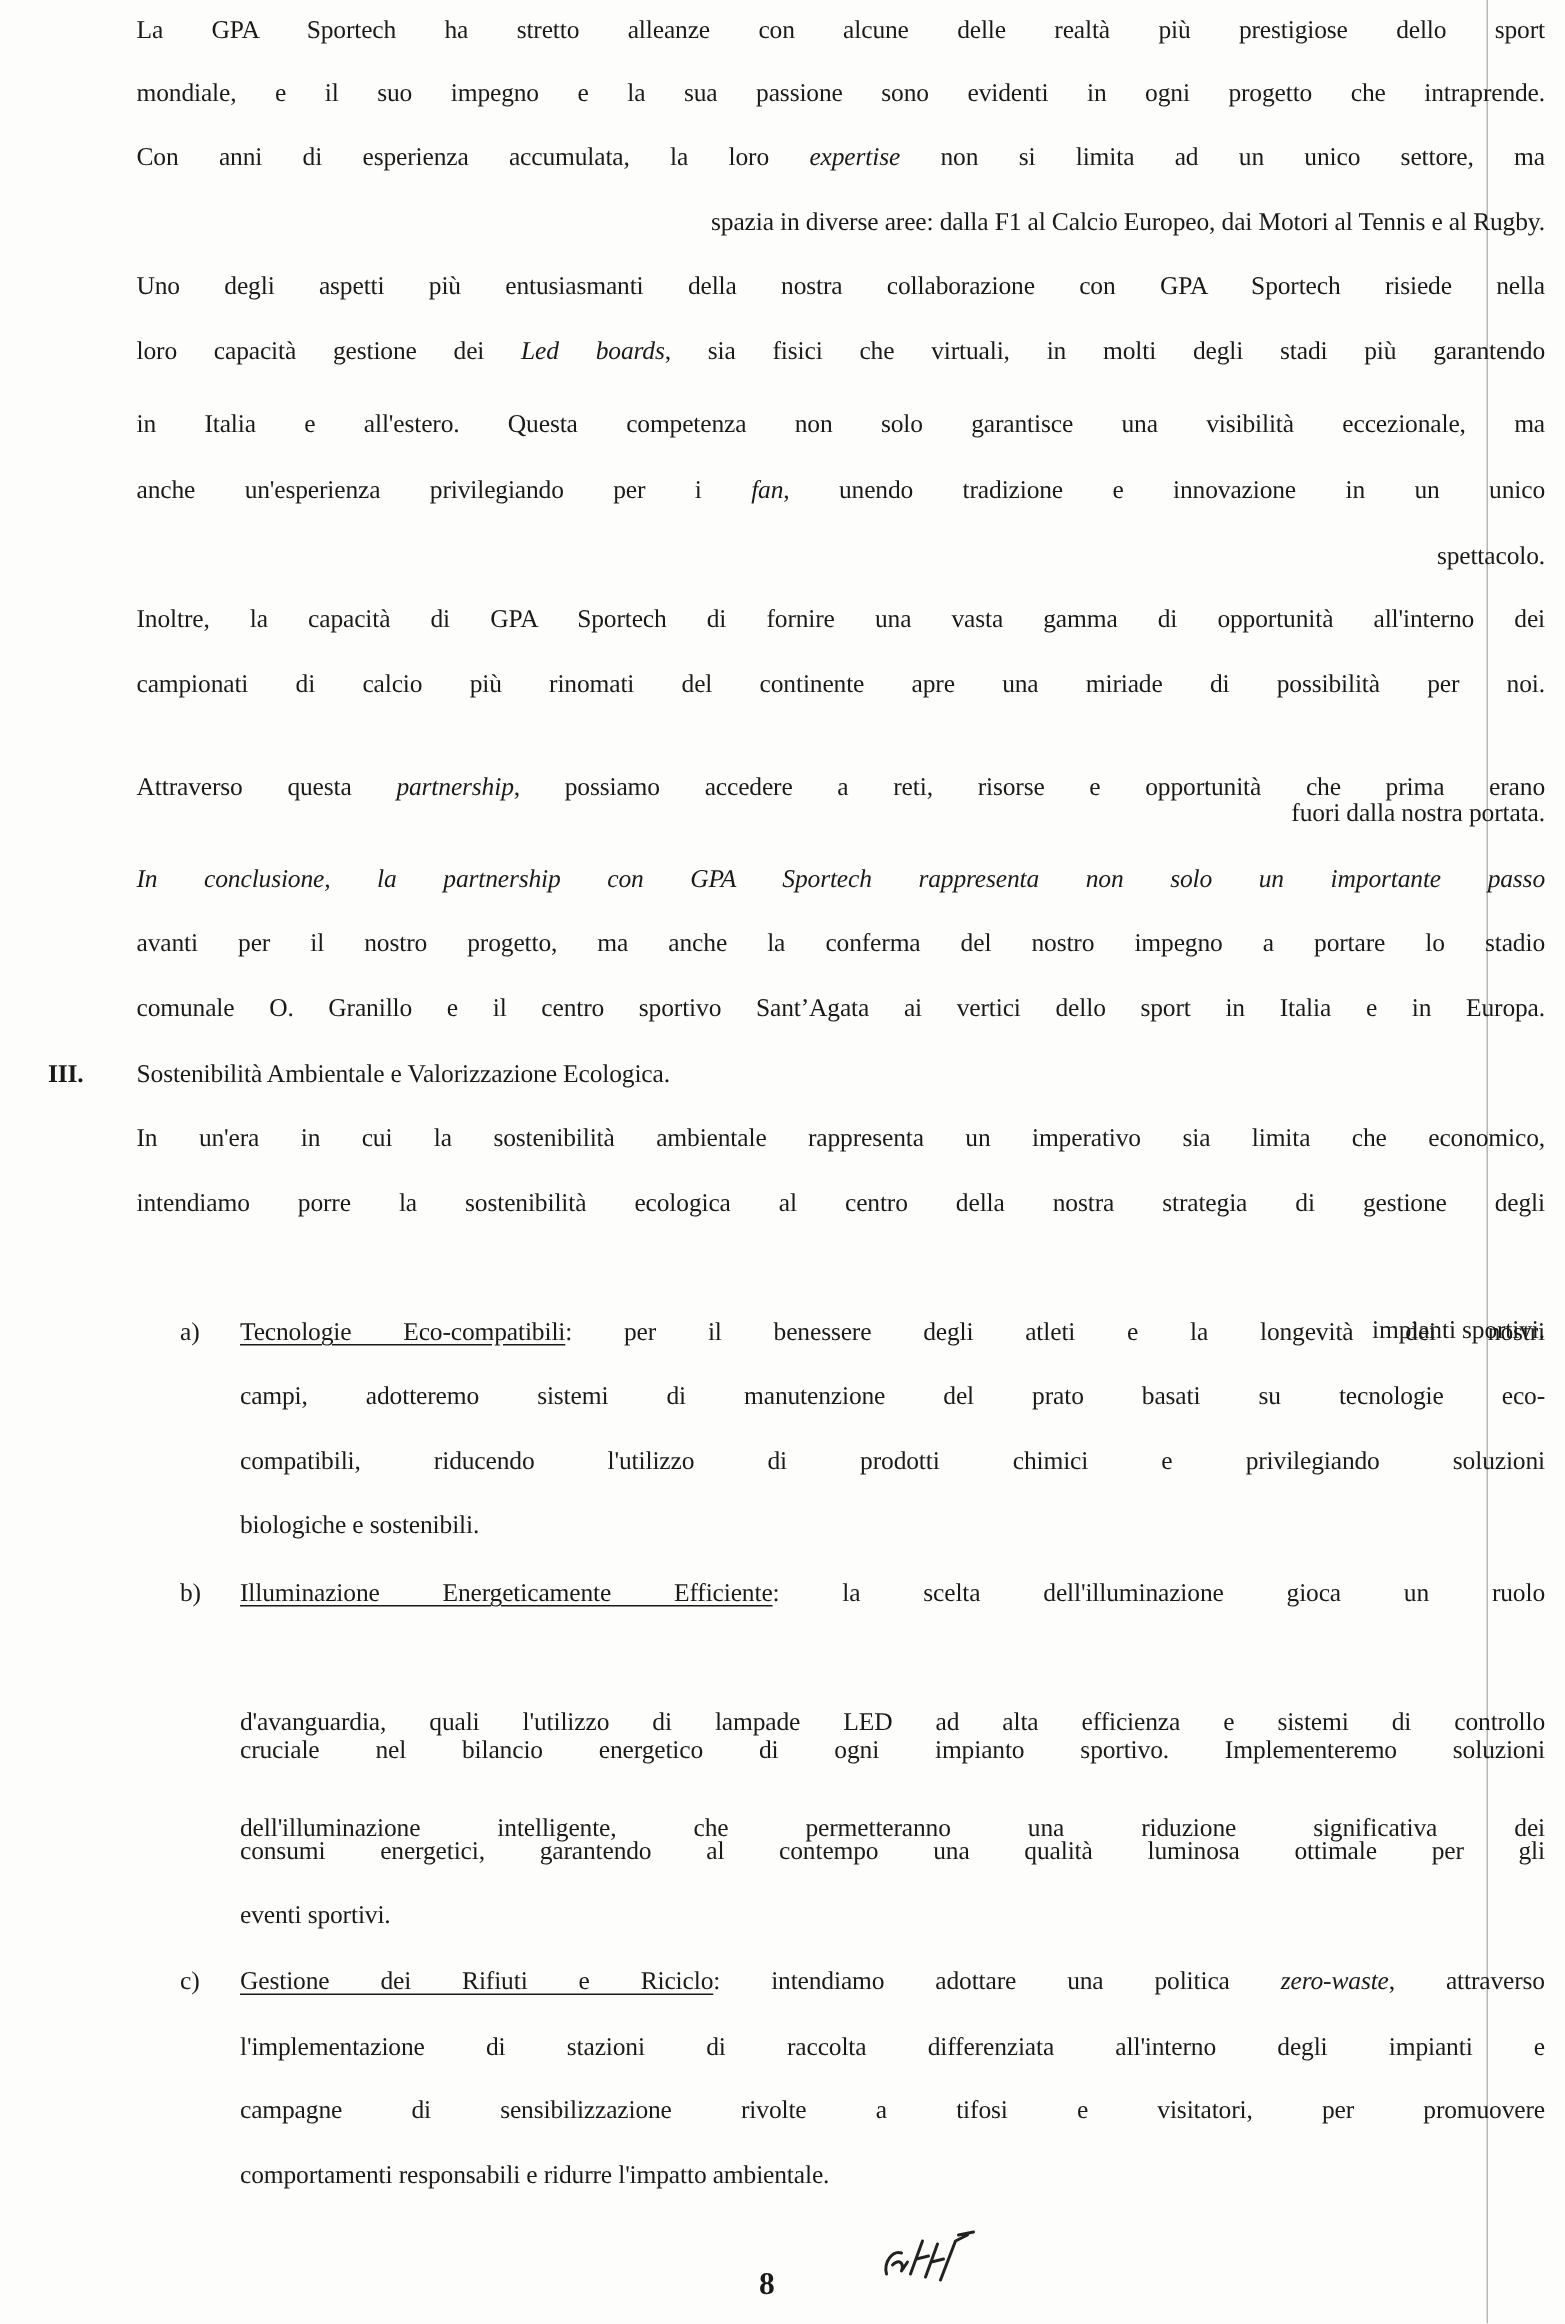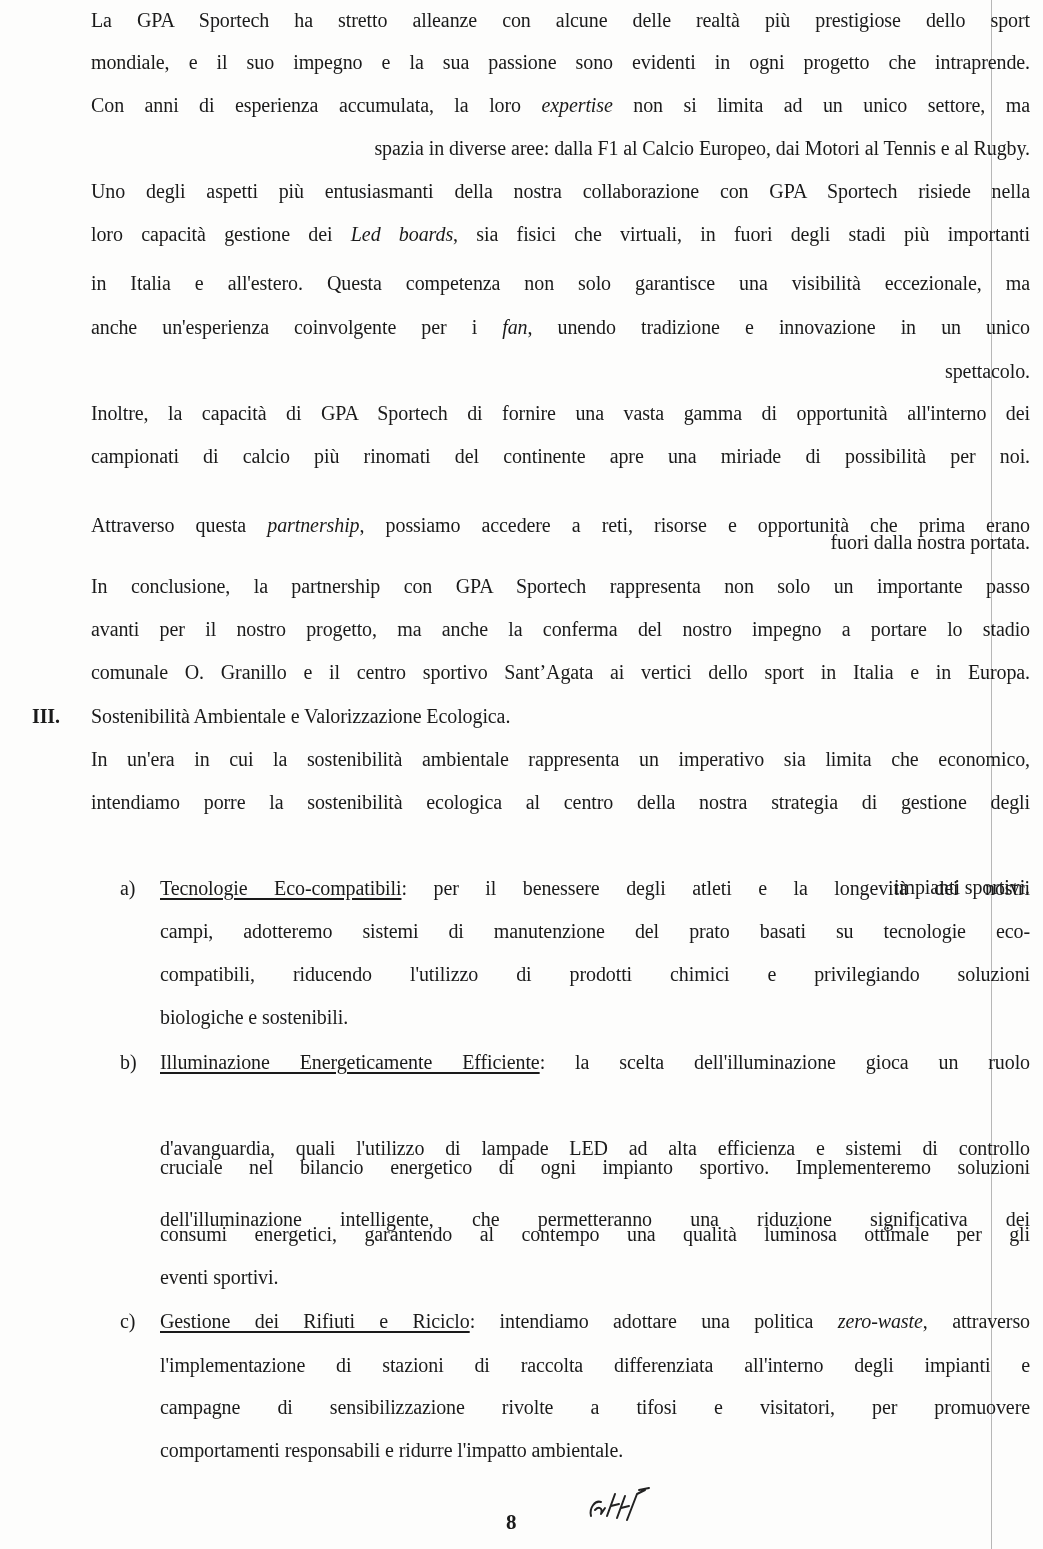--- a/index.html
+++ b/index.html
@@ -17,21 +17,21 @@
     position: absolute;
     left: 991px;
     top: 0;
     width: 1px;
     height: 1549px;
     background: #7d7d7d;
     opacity: 0.55;
   }
   .line {
     position: absolute;
-    font-size: 20px;
+    font-size: 17px;
     line-height: 28px;
     white-space: nowrap;
     letter-spacing: -0.1px;
   }
   .just { text-align: justify; text-align-last: justify; }
   .body-block { left: 91px; width: 939px; text-align: right; }
   .list-body { left: 160px; width: 870px; }
   .item-label { left: 120px; }
   .heading-num { left: 8px; font-weight: bold; margin-left: 24px; }
   .heading-title { left: 91px; font-weight: normal; }
@@ -60,35 +60,35 @@
 
   <div>
     <div class="line body-block just" style="top:6px;"><span>La GPA Sportech ha stretto alleanze con alcune delle realtà più prestigiose dello sport</span></div>
     <div class="line body-block just" style="top:48px;"><span>mondiale, e il suo impegno e la sua passione sono evidenti in ogni progetto che intraprende.</span></div>
     <div class="line body-block just" style="top:91px;"><span>Con anni di esperienza accumulata, la loro </span><em>expertise</em><span> non si limita ad un unico settore, ma</span></div>
     <div class="line body-block" style="top:134px;"><span>spazia in diverse aree: dalla F1 al Calcio Europeo, dai Motori al Tennis e al Rugby.</span></div>
   </div>
 
   <div>
     <div class="line body-block just" style="top:177px;"><span>Uno degli aspetti più entusiasmanti della nostra collaborazione con GPA Sportech risiede nella</span></div>
-    <div class="line body-block just" style="top:220px;"><span>loro capacità gestione dei </span><em>Led boards</em><span>, sia fisici che virtuali, in fuori degli stadi più importanti</span></div>
+    <div class="line body-block just" style="top:220px;"><span>loro capacità gestione dei </span><em>Led boards</em><span>, sia fisici che virtuali, in molti degli stadi più garantendo</span></div>
     <div class="line body-block just" style="top:269px;"><span>in Italia e all'estero. Questa competenza non solo garantisce una visibilità eccezionale, ma</span></div>
-    <div class="line body-block just" style="top:313px;"><span>anche un'esperienza coinvolgente per i </span><em>fan</em><span>, unendo tradizione e innovazione in un unico</span></div>
+    <div class="line body-block just" style="top:313px;"><span>anche un'esperienza privilegiando per i </span><em>fan</em><span>, unendo tradizione e innovazione in un unico</span></div>
     <div class="line body-block" style="top:357px;"><span>spettacolo.</span></div>
   </div>
 
   <div>
     <div class="line body-block just" style="top:399px;"><span>Inoltre, la capacità di GPA Sportech di fornire una vasta gamma di opportunità all'interno dei</span></div>
     <div class="line body-block just" style="top:442px;"><span>campionati di calcio più rinomati del continente apre una miriade di possibilità per noi.</span></div>
     <div class="line body-block just" style="top:511px;"><span>Attraverso questa </span><em>partnership</em><span>, possiamo accedere a reti, risorse e opportunità che prima erano</span></div>
     <div class="line body-block" style="top:528px;"><span>fuori dalla nostra portata.</span></div>
   </div>
 
   <div>
-    <div class="line body-block just" style="top:572px;"><span>In conclusione, la partnership con GPA Sportech rappresenta non solo un importante passo</span></div>
+    <div class="line body-block just" style="top:572px;font-style:italic;"><span>In conclusione, la partnership con GPA Sportech rappresenta non solo un importante passo</span></div>
     <div class="line body-block just" style="top:615px;"><span>avanti per il nostro progetto, ma anche la conferma del nostro impegno a portare lo stadio</span></div>
     <div class="line body-block just" style="top:658px;"><span>comunale O. Granillo e il centro sportivo Sant’Agata ai vertici dello sport in Italia e in Europa.</span></div>
   </div>
 
   <div>
     <div class="line heading-num" style="top:702px;">III.</div>
     <div class="line heading-title" style="top:702px;">Sostenibilità Ambientale e Valorizzazione Ecologica.</div>
   </div>
 
   <div>

